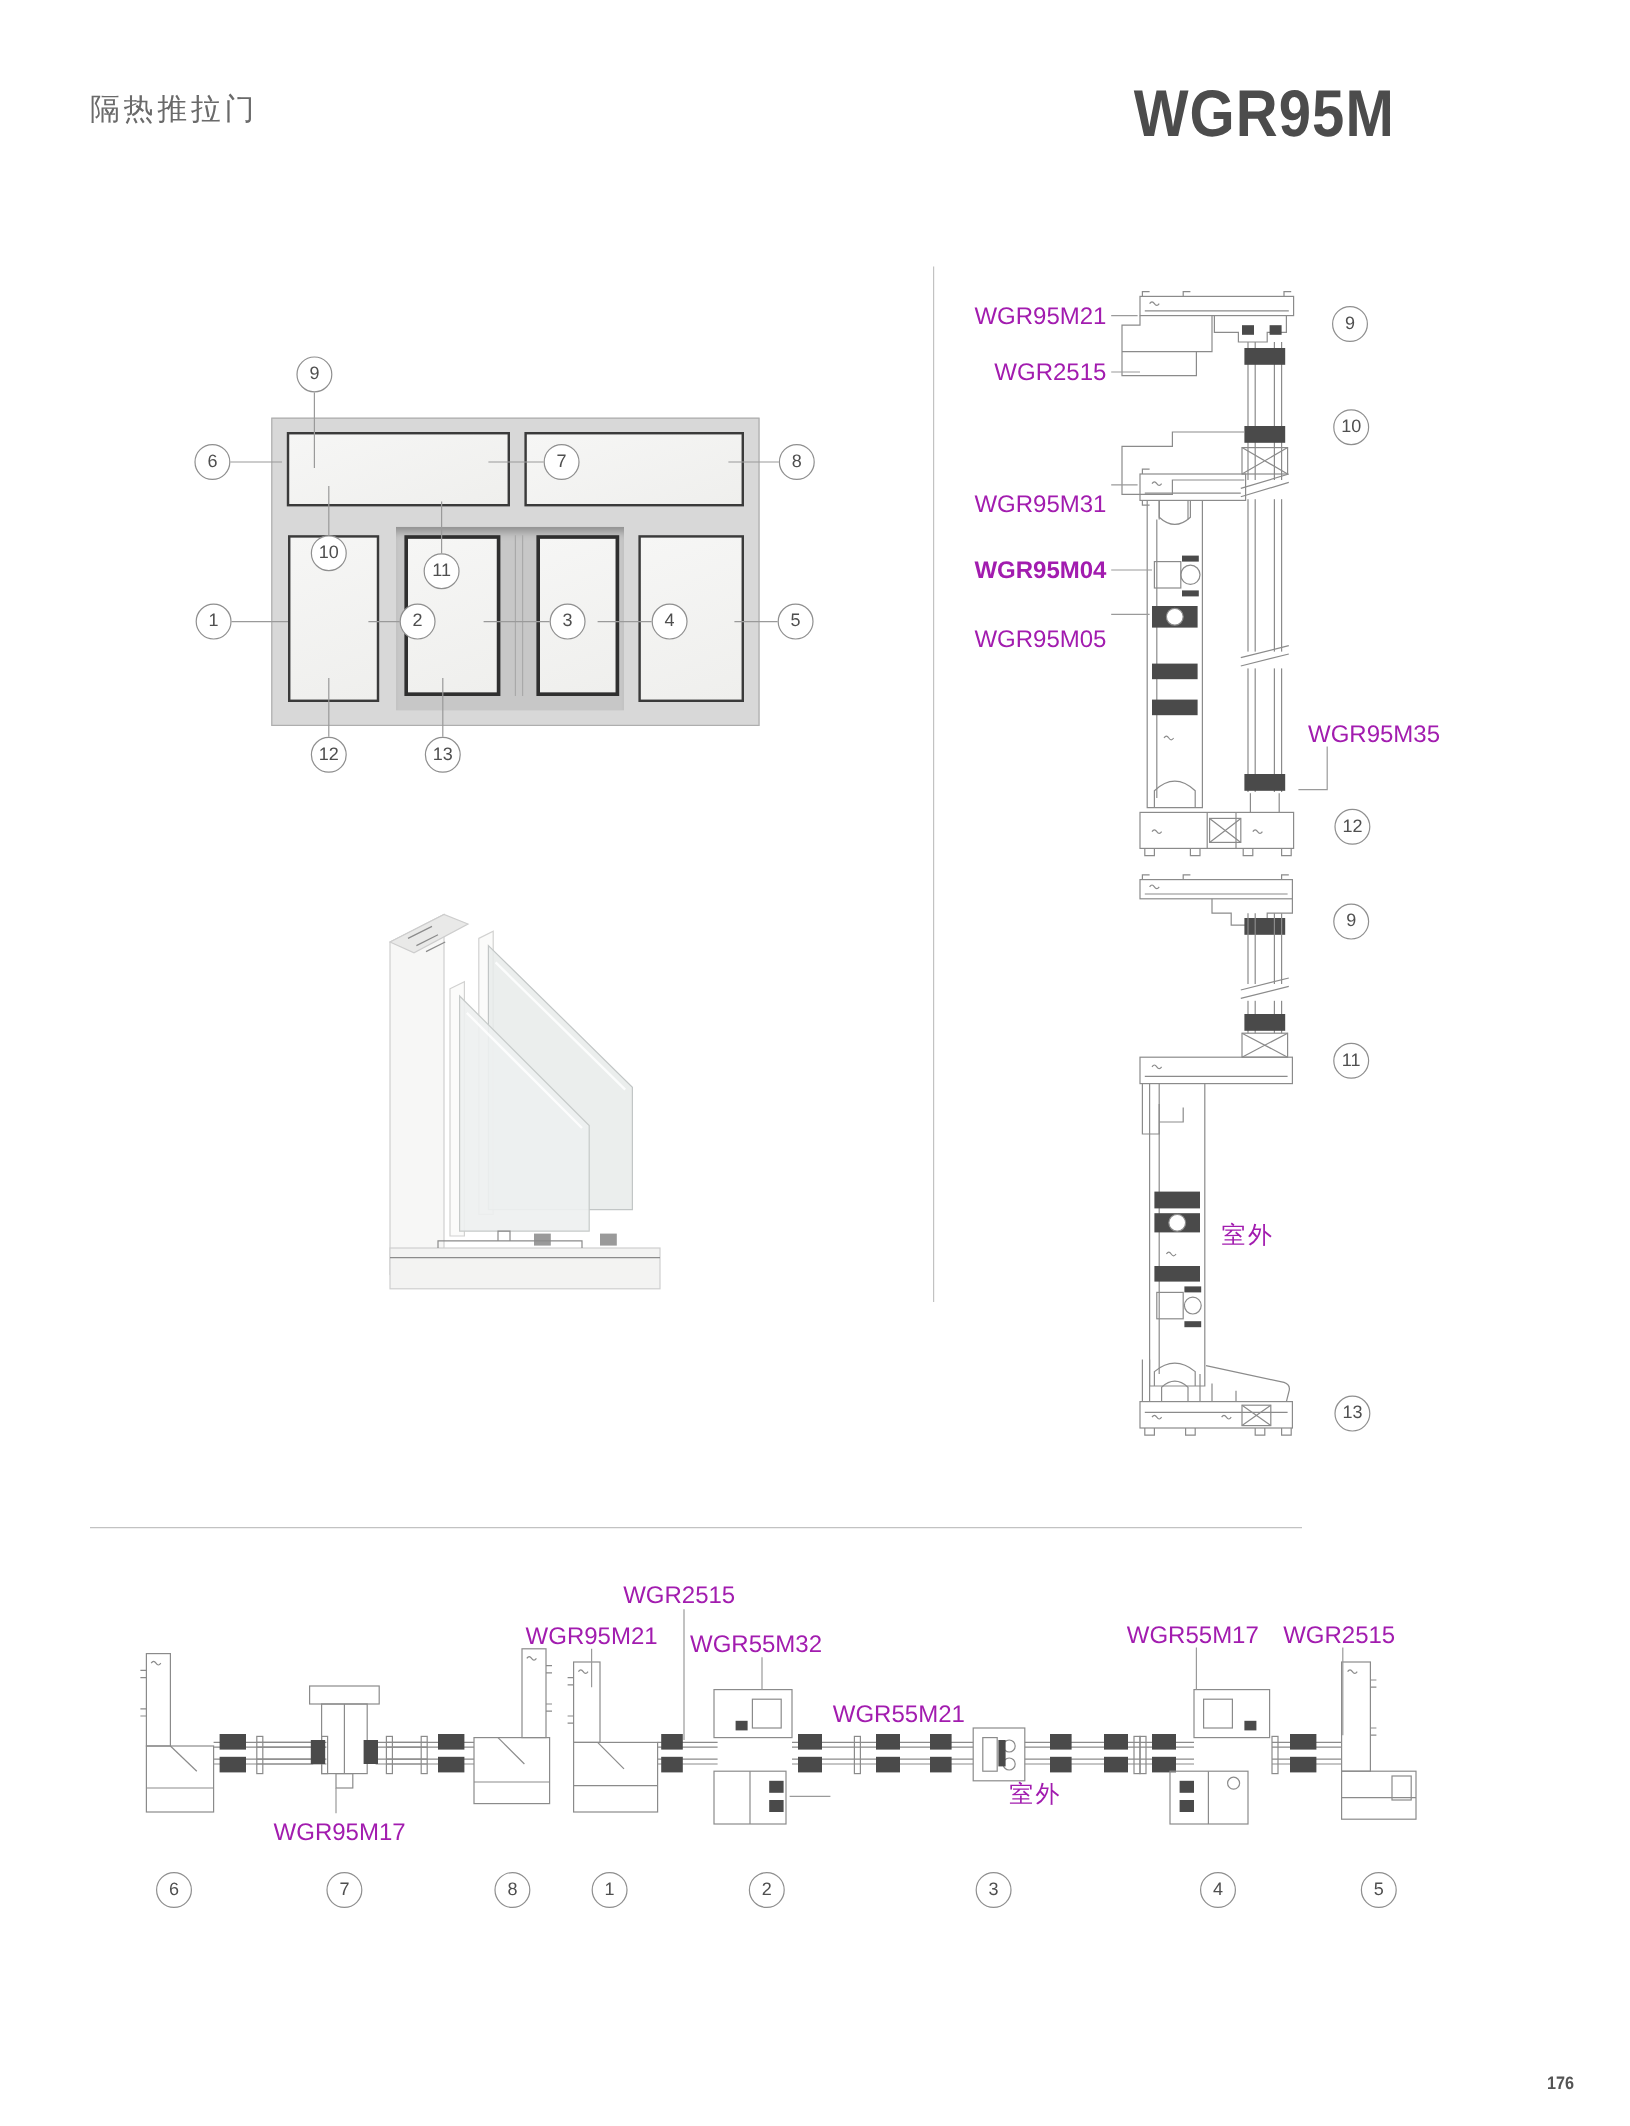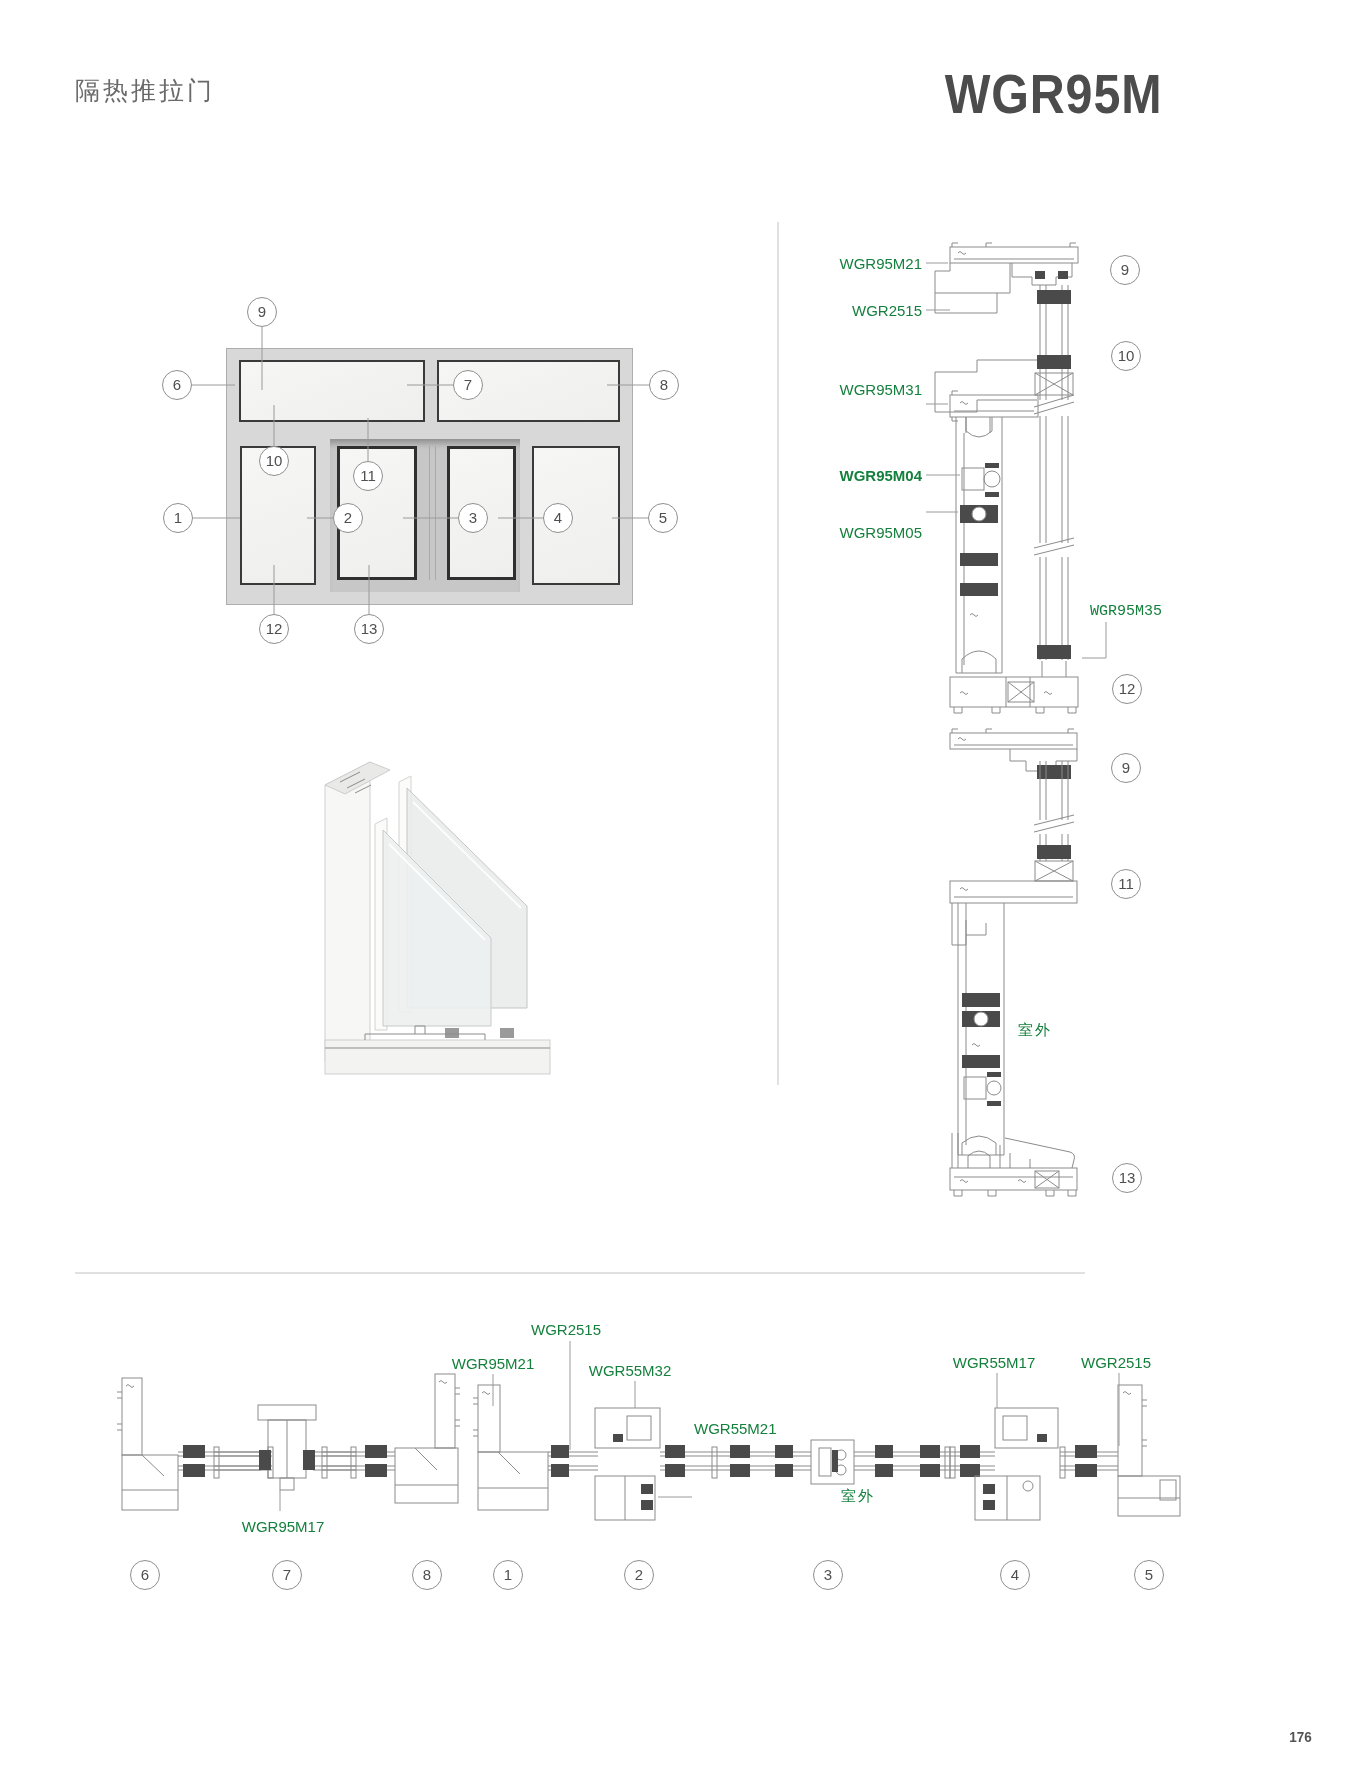--- a/index.html
+++ b/index.html
@@ -15,21 +15,21 @@
   .frame{background:#d8d8d8;border:1px solid #aeaeae;box-sizing:border-box;}
   .glass{background:linear-gradient(160deg,#f6f6f5,#efefed);border:2px solid #3a3a3a;box-sizing:border-box;}
   .glass.slider{border-width:3px;border-color:#2f2f2f;}
   .recess{background:#c7c7c7;box-shadow:inset 0 9px 7px -5px rgba(0,0,0,.30);}
   .trk{background:#a9a9a9;width:1px;}
   
   .circle{position:absolute;width:30px;height:30px;border:1px solid #8f8f8f;border-radius:50%;
           background:#fff;color:#4f4f4f;font-size:15px;line-height:28px;text-align:center;
           box-sizing:border-box;z-index:6;}
   
-  .lbl{position:absolute;color:#15803d;font-size:15px;line-height:20px;z-index:6;white-space:nowrap;}
+  .lbl{position:absolute;color:#a21caf;font-size:20px;line-height:20px;z-index:6;white-space:nowrap;}
   .lbl.ra{text-align:right;width:110px;}
   .lbl.ct{text-align:center;width:130px;}
   .cjk{letter-spacing:2px;}
   
   svg{position:absolute;overflow:visible;}
   .ln{stroke:#8b8b8b;stroke-width:1;fill:none;}
   .dk{fill:#4a4a4a;stroke:none;}
   .wh{fill:#ffffff;stroke:none;}
   #lines{left:0;top:0;z-index:5;pointer-events:none;}
   .ld{stroke:#9a9a9a;stroke-width:1;fill:none;}
@@ -177,24 +177,24 @@
     <rect class="ln" x="120" y="443" width="127" height="22"></rect>
     <line class="ln" x1="124" y1="452" x2="243" y2="452"></line>
     <rect class="ln" x="205" y="446" width="24" height="17"></rect>
     <path class="ln" d="M205,446 l24,17 M229,446 l-24,17"></path>
     <path class="ln" d="M130,456 q2,-3 4,0 q2,3 4,0 M188,456 q2,-3 4,0 q2,3 4,0"></path>
     <path class="ln" d="M124,465 v6 h8 v-6 M158,465 v6 h8 v-6 M216,465 v6 h8 v-6 M238,465 v6 h8 v-6"></path>
   </svg>
 
   <div class="lbl ra" style="right:436px;top:254px;">WGR95M21</div>
   <div class="lbl ra" style="right:436px;top:301px;">WGR2515</div>
-  <div class="lbl ra" style="right:436px;top:380px;">WGR95M31</div>
+  <div class="lbl ra" style="right:436px;top:411px;">WGR95M31</div>
   <div class="lbl ra" style="right:436px;top:466px;font-weight:bold;">WGR95M04</div>
   <div class="lbl ra" style="right:436px;top:523px;">WGR95M05</div>
-  <div class="lbl" style="left:1090px;top:602px;font-family:Liberation Mono, monospace;">WGR95M35</div>
+  <div class="lbl" style="left:1090px;top:602px;">WGR95M35</div>
   <div class="lbl cjk" style="left:1018px;top:1020px;">室外</div>
 
   <div class="circle" style="left:1110px;top:255px;">9</div>
   <div class="circle" style="left:1111px;top:341px;">10</div>
   <div class="circle" style="left:1112px;top:674px;">12</div>
   <div class="circle" style="left:1111px;top:753px;">9</div>
   <div class="circle" style="left:1111px;top:869px;">11</div>
   <div class="circle" style="left:1112px;top:1163px;">13</div>
 
   <svg class="z2" style="left:75px;top:1360px;" width="1115" height="185" viewBox="0 0 1115 185">

